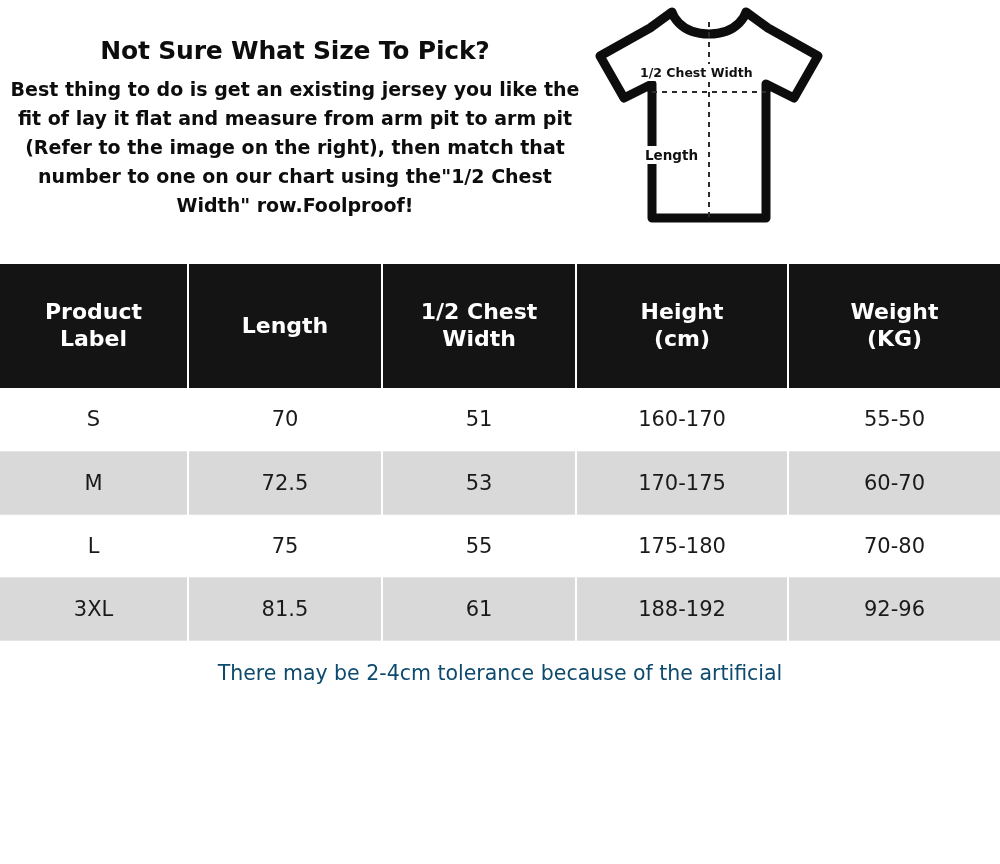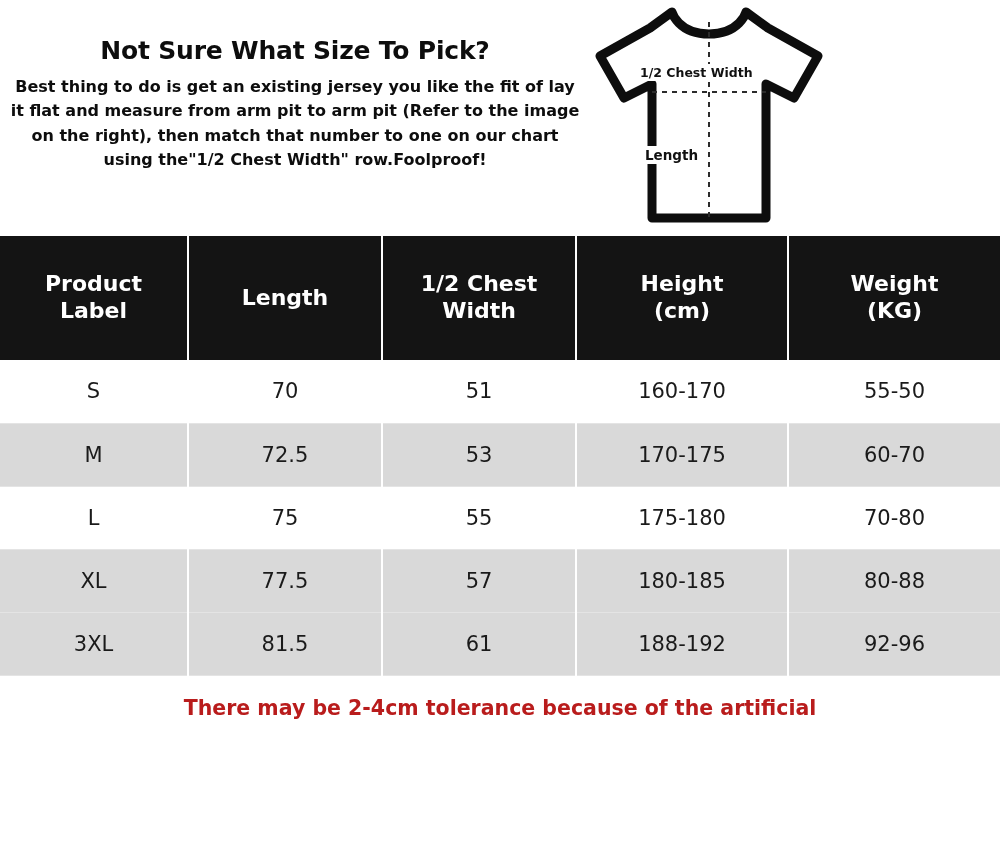--- a/index.html
+++ b/index.html
@@ -31,21 +31,21 @@
     text-align: center;
     color: #0d0d0d;
   }
   .intro-title {
     font-size: 25px;
     font-weight: bold;
     letter-spacing: -0.2px;
     margin-bottom: 10px;
   }
   .intro-body {
-    font-size: 16px;
+    font-size: 19px;
     font-weight: bold;
     line-height: 1.52;
     padding: 0 8px;
   }
 
   
   .shirt-wrap {
     position: absolute;
     right: 140px;
     top: 4px;
@@ -63,20 +63,21 @@
     white-space: nowrap;
   }
   .label-chest { left: 43px; top: 60px; }
   .label-length { left: 48px; top: 142px; font-size: 13.5px; }
 
   
   table {
     border-collapse: collapse;
     width: 1000px;
     table-layout: fixed;
+    margin-top: 28px;
   }
   thead th {
     background: #141414;
     color: #ffffff;
     font-size: 22px;
     font-weight: bold;
     height: 124px;
     vertical-align: middle;
     text-align: center;
     line-height: 1.22;
@@ -104,22 +105,22 @@
 
   
   .footnote {
     width: 1000px;
     height: 62px;
     display: flex;
     align-items: center;
     justify-content: center;
     background: #ffffff;
     font-size: 20.5px;
-    font-weight: bold;
-    color: #b91c1c;
+    font-weight: normal;
+    color: #0c4a6e;
     border-top: 2px solid #ffffff;
   }
 </style>
 </head>
 <body>
 
 <div class="page">
 
   <div class="top">
 
@@ -186,27 +187,20 @@
         <td>60-70</td>
       </tr>
       <tr class="plain">
         <td>L</td>
         <td>75</td>
         <td>55</td>
         <td>175-180</td>
         <td>70-80</td>
       </tr>
       <tr class="alt">
-        <td>XL</td>
-        <td>77.5</td>
-        <td>57</td>
-        <td>180-185</td>
-        <td>80-88</td>
-      </tr>
-      <tr class="alt">
         <td>3XL</td>
         <td>81.5</td>
         <td>61</td>
         <td>188-192</td>
         <td>92-96</td>
       </tr>
     </tbody>
   </table>
 
   <div class="footnote">There may be 2-4cm tolerance because of the artificial</div>

